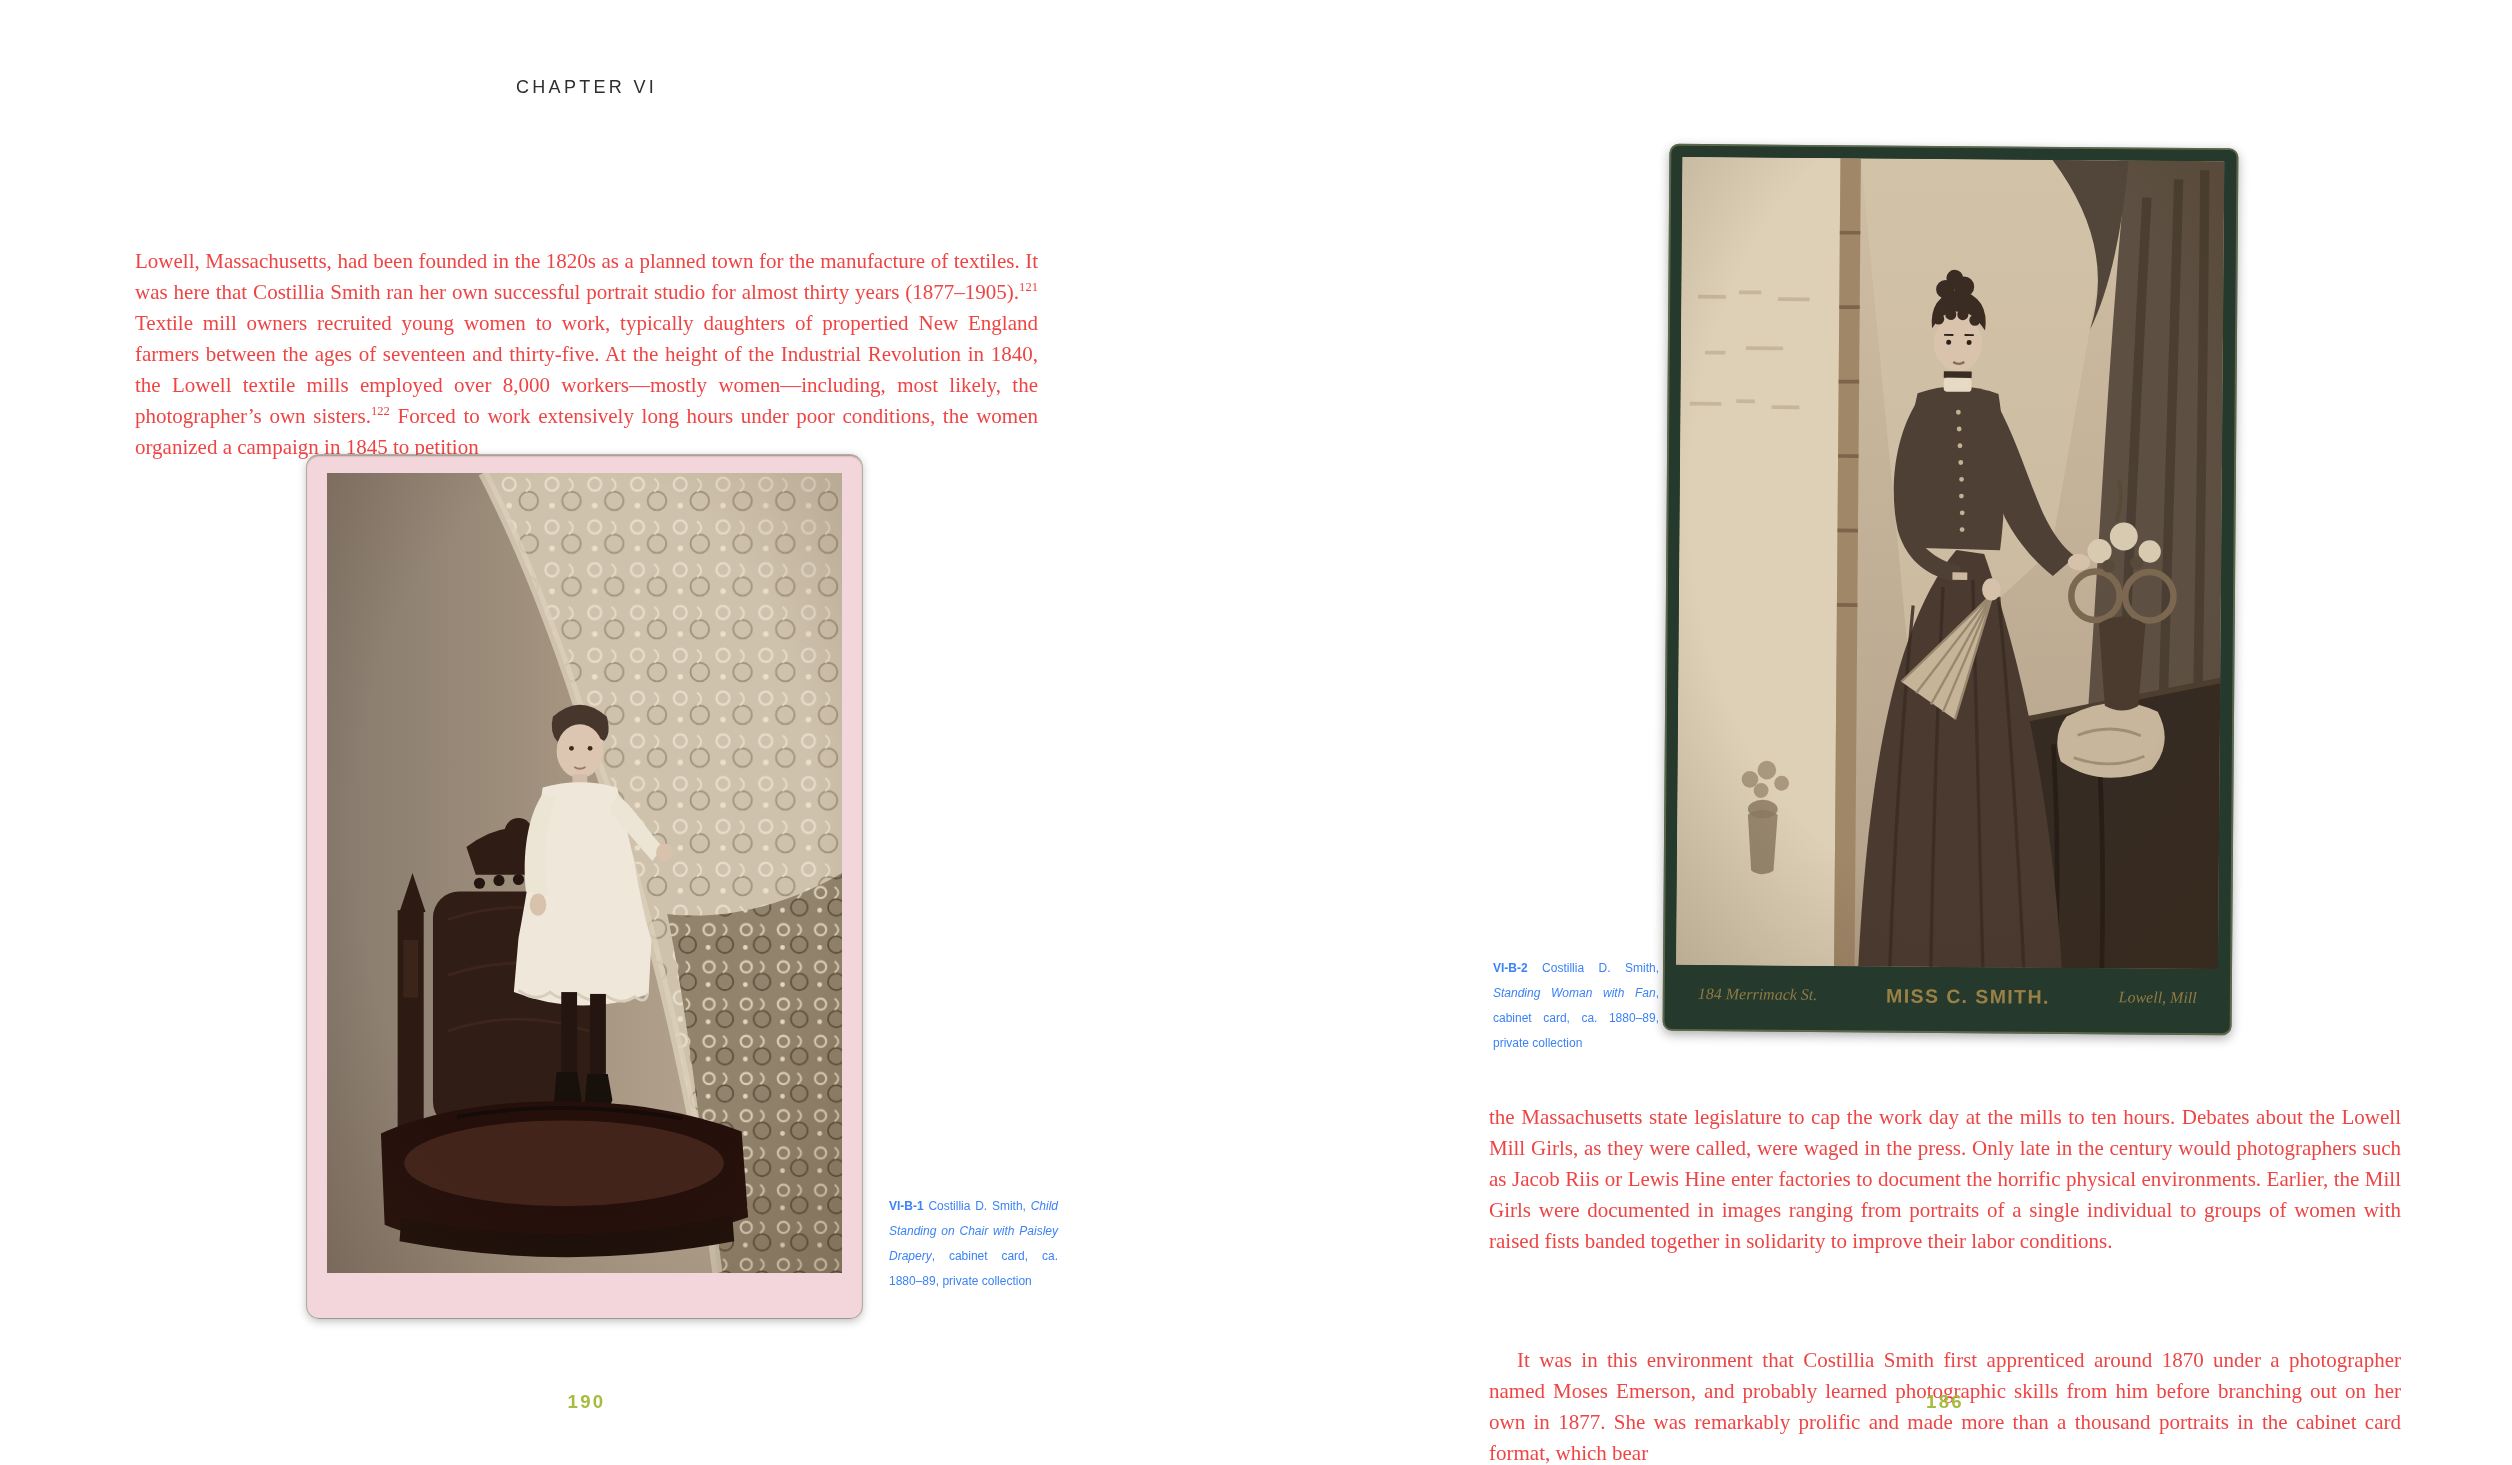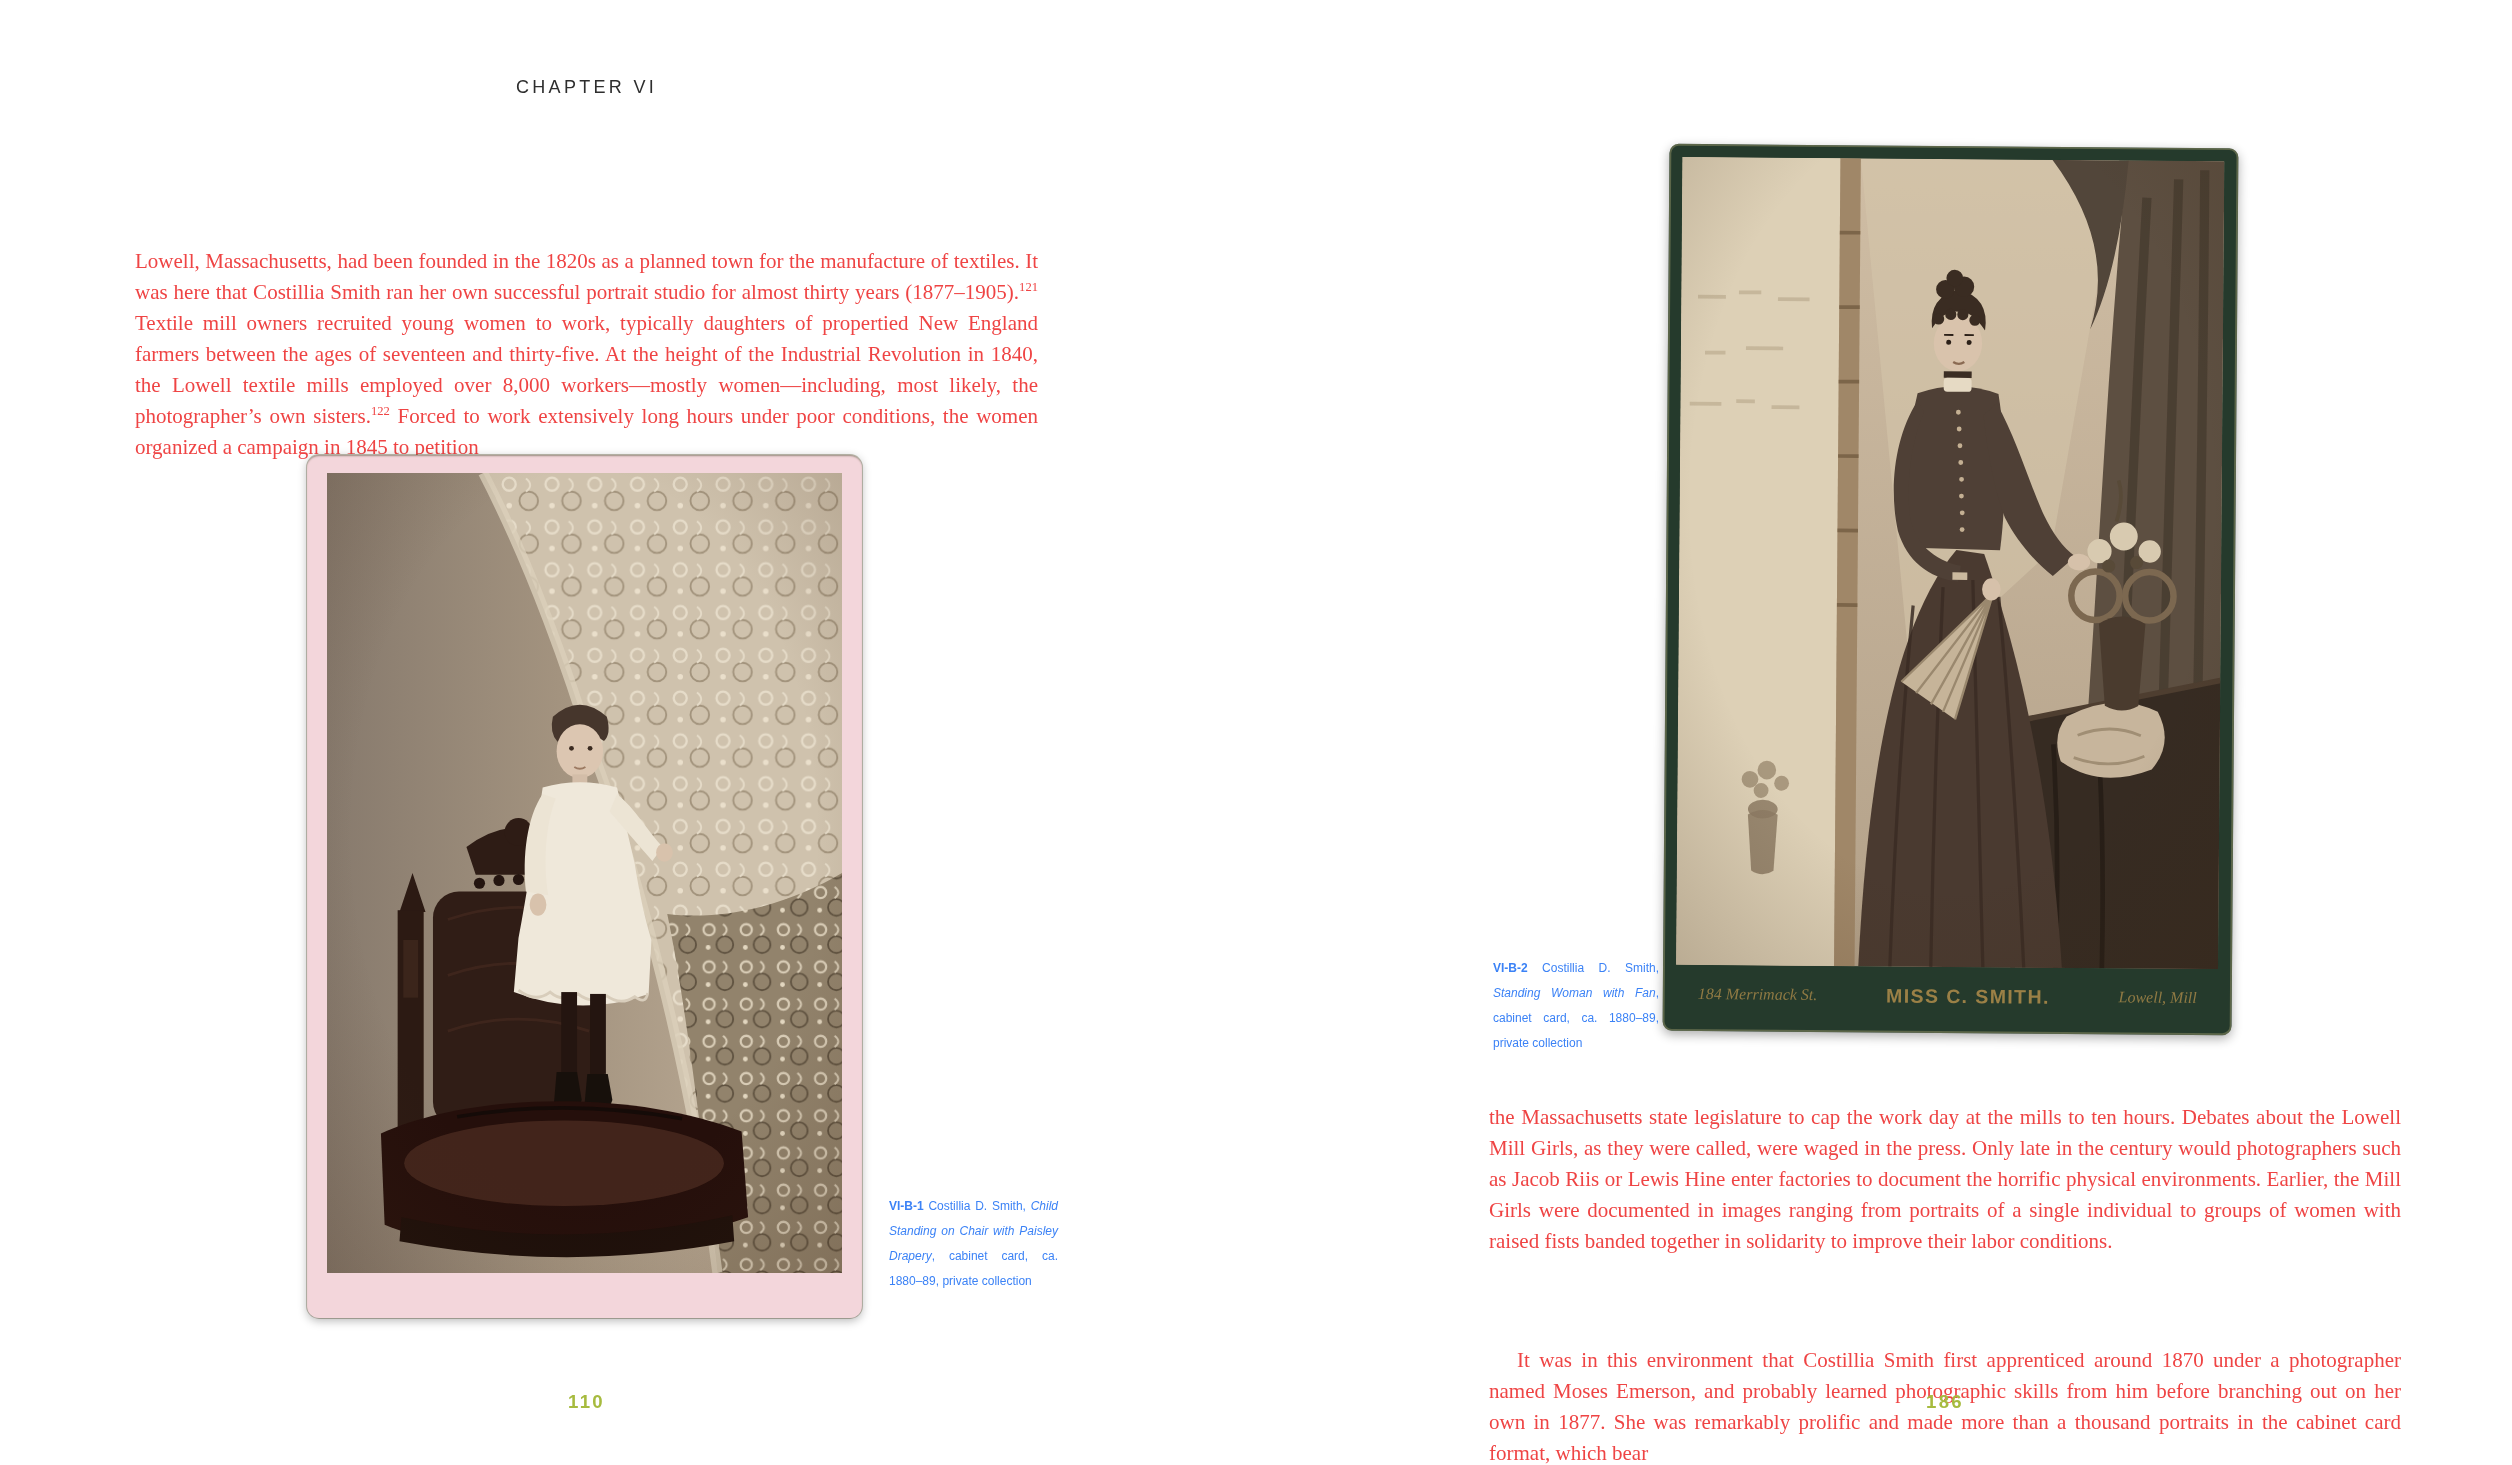--- a/index.html
+++ b/index.html
@@ -143,21 +143,21 @@
         <ellipse cx="255" cy="742" rx="172" ry="46" fill="#6b4331" opacity="0.42"></ellipse>
         <path d="M140 692 Q258 672 382 694" stroke="#120a07" stroke-width="4" fill="none" opacity="0.8"></path>
         <path d="M80 800 q178 38 356 -2 l2 28 q-180 34 -360 0 Z" fill="#1d0f0a"></path>
         <rect width="554" height="860" fill="url(#vigL)"></rect>
       </svg>
     </div>
   </div>
 
   <p class="caption" id="caption-left"><span class="b">VI-B-1 </span><span>Costillia D. Smith, </span><span class="i">Child Standing on Chair with Paisley Drapery</span><span>, cabinet card, ca. 1880–89, private collection</span></p>
 
-  <div class="pagenum" id="pagenum-left">110</div>
+  <div class="pagenum" id="pagenum-left">190</div>
 
   <div class="card" id="card-right">
     <div class="photo">
       <svg viewBox="0 0 583 868" preserveAspectRatio="none" aria-hidden="true">
         <defs>
           <linearGradient id="rbg" x1="0" y1="0" x2="0" y2="1">
             <stop offset="0" stop-color="#cfbda4"></stop>
             <stop offset="1" stop-color="#b3a189"></stop>
           </linearGradient>
           <radialGradient id="vigR" cx="0.5" cy="0.42" r="0.8">

